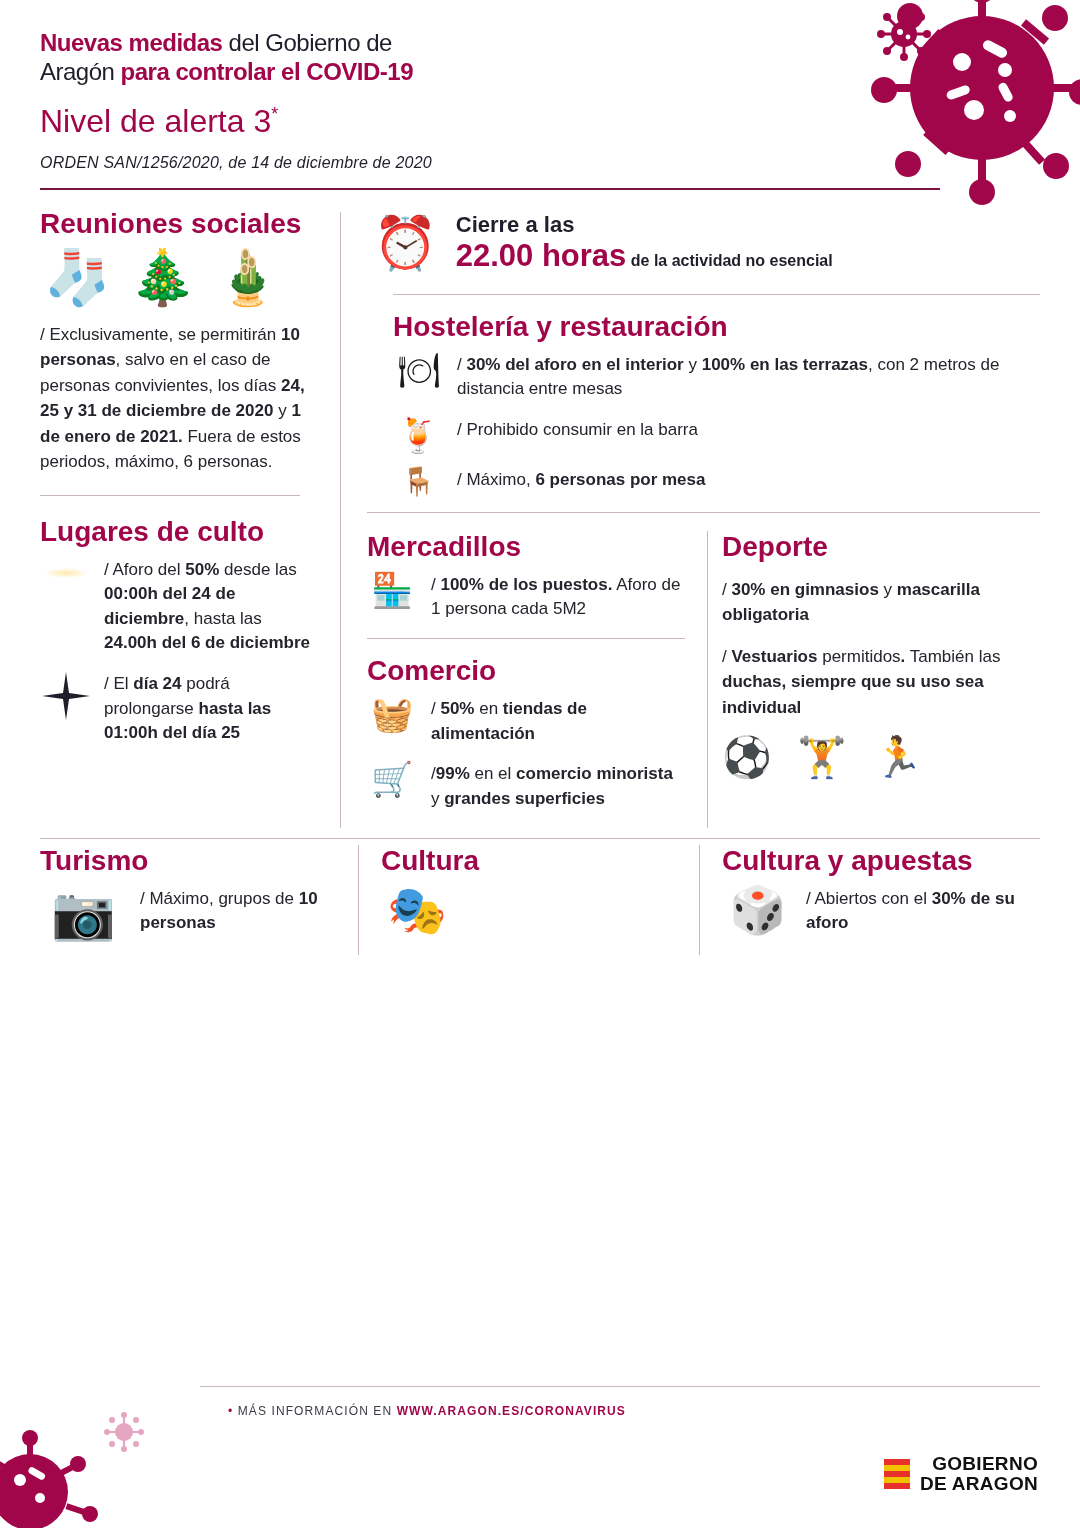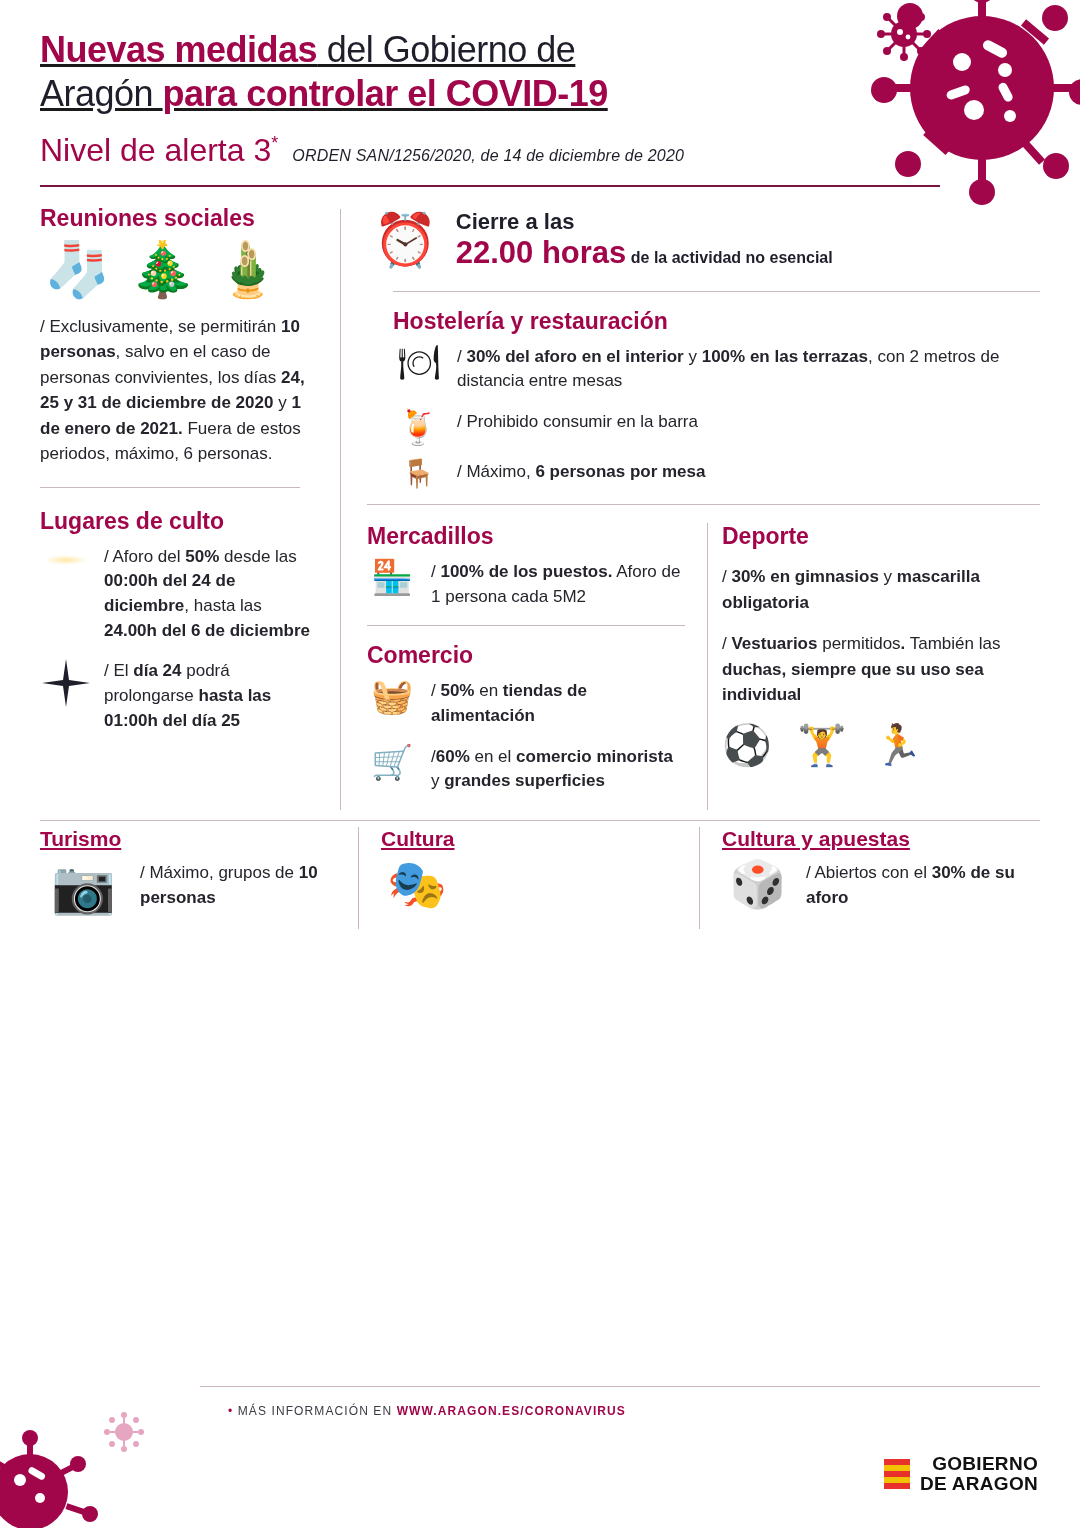--- a/index.html
+++ b/index.html
@@ -7,41 +7,41 @@
     width: 1080px; height: 1528px;
     background: #ffffff;
     font-family: "Liberation Sans", sans-serif;
     color: #1a1a1a;
     overflow: hidden;
   }
   .page { position: relative; width: 1080px; height: 1528px; }
 
   
   .header { position: relative; padding: 28px 40px 0 40px; }
-  .title { font-size: 36px; line-height: 1.22; font-weight: 700; letter-spacing: -0.5px; max-width: 820px; text-decoration: underline; }
+  .title { font-size: 24px; line-height: 1.22; font-weight: 700; letter-spacing: -0.5px; max-width: 820px; }
   .title .mag { color: #a1064a; }
   .title .dark { color: #1f1f2b; font-weight: 400; }
-  .subline { margin-top: 16px; display: flex; align-items: baseline; gap: 14px; }
+  .subline { margin-top: 16px; display: flex; align-items: baseline; gap: 14px; flex-direction: column; }
   .alert-level { font-size: 32px; color: #a1064a; font-weight: 400; }
   .alert-level sup { font-size: 18px; }
   .order-ref { font-size: 16px; font-style: italic; color: #1f1f2b; letter-spacing: .2px; }
   .rule-main { margin: 16px 40px 0 40px; border-bottom: 2px solid #7a1342; width: 900px; }
 
   
   .virus-big { position: absolute; right: -10px; top: -30px; width: 240px; height: 260px; }
   .virus-small-top { position: absolute; right: 148px; top: 6px; width: 56px; height: 56px; }
 
   
   .content { position: relative; display: flex; padding: 18px 40px 0 40px; }
   .col-left { width: 300px; padding-right: 22px; }
   .vsep { width: 1px; background: #c9b6bf; margin: 4px 0 0 0; align-self: stretch; }
   .col-right { flex: 1; padding-left: 26px; }
 
-  .sec-title { color: #a1064a; font-size: 23px; font-weight: 700; margin-bottom: 10px; }
-  .sec-title.sm { font-size: 21px; text-decoration: underline; }
+  .sec-title { color: #a1064a; font-size: 28px; font-weight: 700; margin-bottom: 10px; }
+  .sec-title.sm { font-size: 28px; }
 
   p.body { font-size: 17px; line-height: 1.5; color: #24242c; margin-top: 14px; }
   p.body b { font-weight: 700; }
   .hr { border-bottom: 1px solid #c9b6bf; margin: 20px 0; }
   .hr.short { width: 260px; }
 
   .item { display: flex; gap: 12px; align-items: flex-start; margin-bottom: 16px; }
   .item .ico { flex: 0 0 auto; width: 52px; text-align: center; font-size: 34px; line-height: 1; }
   .item .txt { font-size: 17px; line-height: 1.45; color: #24242c; }
   .item .txt b { font-weight: 700; }
@@ -232,21 +232,21 @@
             <div class="txt">/ <b>100% de los puestos.</b> Aforo de 1 persona cada 5M2</div>
           </div>
           <div class="hr" style="margin:16px 0;"></div>
           <div class="sec-title">Comercio</div>
           <div class="item">
             <div class="ico">🧺</div>
             <div class="txt">/ <b>50%</b> en <b>tiendas de alimentación</b></div>
           </div>
           <div class="item">
             <div class="ico">🛒</div>
-            <div class="txt">/<b>60%</b> en el <b>comercio minorista</b> y <b>grandes superficies</b></div>
+            <div class="txt">/<b>99%</b> en el <b>comercio minorista</b> y <b>grandes superficies</b></div>
           </div>
         </div>
 
         <div class="c2">
           <div class="sec-title">Deporte</div>
           <p class="body" style="margin-bottom:16px;">/ <b>30% en gimnasios</b> y <b>mascarilla obligatoria</b></p>
           <p class="body">/ <b>Vestuarios</b> permitidos<b>.</b> También las <b>duchas, siempre que su uso sea individual</b></p>
           <div class="emoji-row">
             <span>⚽</span>
             <span>🏋️</span>

